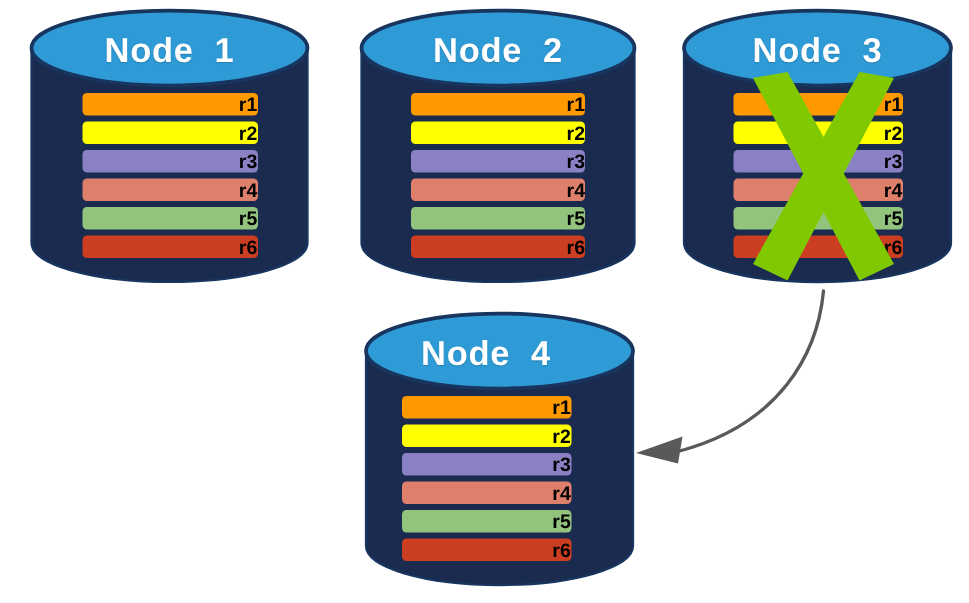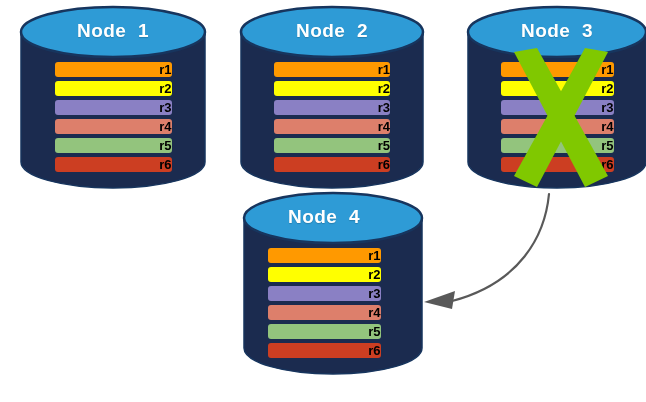--- a/index.html
+++ b/index.html
@@ -28,21 +28,21 @@
     left: 0; top: 0;
     overflow: visible;
   }
   .node-title {
     position: absolute;
     left: 0;
     width: 100%;
     text-align: center;
     color: #ffffff;
     font-weight: bold;
-    font-size: 19px;
+    font-size: 23px;
     letter-spacing: 0.5px;
     white-space: pre;
     text-shadow: 0 1px 1px rgba(0,0,0,0.18);
   }
   .rows {
     position: absolute;
     left: 0;
     width: 100%;
   }
   .row-band {
@@ -101,40 +101,40 @@
       <div class="node-title" style="top: 14px;">Node  2</div>
       <div class="rows" style="top: 56px;">
         <div class="row-band" style="background: rgb(255, 153, 0); width: 116px; height: 15px; margin-bottom: 4px; padding-top: 1px;">r1</div>
         <div class="row-band" style="background: rgb(255, 255, 0); width: 116px; height: 15px; margin-bottom: 4px; padding-top: 1px;">r2</div>
         <div class="row-band" style="background: rgb(138, 128, 196); width: 116px; height: 15px; margin-bottom: 4px; padding-top: 1px;">r3</div>
         <div class="row-band" style="background: rgb(221, 127, 107); width: 116px; height: 15px; margin-bottom: 4px; padding-top: 1px;">r4</div>
         <div class="row-band" style="background: rgb(147, 196, 125); width: 116px; height: 15px; margin-bottom: 4px; padding-top: 1px;">r5</div>
         <div class="row-band" style="background: rgb(204, 62, 34); width: 116px; height: 15px; margin-bottom: 4px; padding-top: 1px;">r6</div>
       </div>
     </div>
-    <div class="node" style="left: 455px; top: 6px; width: 180px; height: 182px; margin-left: 12px;">
+    <div class="node" style="left: 455px; top: 6px; width: 180px; height: 182px;">
       <svg class="node-svg" width="180" height="182" viewBox="0 0 180 182">
         <path d="M 1 26 L 1 156 A 89 26 0 0 0 179 156 L 179 26 Z" fill="#1b2b4f" stroke="#17355e" stroke-width="1.5"></path>
         <ellipse cx="90" cy="26" rx="89" ry="25" fill="#2e9bd6" stroke="#17355e" stroke-width="2.5"></ellipse>
       </svg>
       <div class="node-title" style="top: 14px;">Node  3</div>
       <div class="rows" style="top: 56px;">
         <div class="row-band" style="background: rgb(255, 153, 0); width: 113px; height: 15px; margin-bottom: 4px; padding-top: 1px;">r1</div>
         <div class="row-band" style="background: rgb(255, 255, 0); width: 113px; height: 15px; margin-bottom: 4px; padding-top: 1px;">r2</div>
         <div class="row-band" style="background: rgb(138, 128, 196); width: 113px; height: 15px; margin-bottom: 4px; padding-top: 1px;">r3</div>
         <div class="row-band" style="background: rgb(221, 127, 107); width: 113px; height: 15px; margin-bottom: 4px; padding-top: 1px;">r4</div>
         <div class="row-band" style="background: rgb(147, 196, 125); width: 113px; height: 15px; margin-bottom: 4px; padding-top: 1px;">r5</div>
         <div class="row-band" style="background: rgb(204, 62, 34); width: 113px; height: 15px; margin-bottom: 4px; padding-top: 1px;">r6</div>
       </div>
       <svg class="cross" width="100" height="140" viewBox="0 0 100 140" style="left: 44px; top: 42px;">
         <path d="M 3 4 L 26 0 L 97 128 L 74 139 Z" fill="#80c800"></path>
         <path d="M 97 4 L 74 0 L 3 128 L 26 139 Z" fill="#80c800"></path>
       </svg>
     </div>
-    <div class="node" style="left: 243px; top: 192px; width: 162px; height: 182px;">
+    <div class="node" style="left: 243px; top: 208px; width: 162px; height: 182px;">
       <svg class="node-svg" width="180" height="182" viewBox="0 0 180 182">
         <path d="M 1 26 L 1 156 A 89 26 0 0 0 179 156 L 179 26 Z" fill="#1b2b4f" stroke="#17355e" stroke-width="1.5"></path>
         <ellipse cx="90" cy="26" rx="89" ry="25" fill="#2e9bd6" stroke="#17355e" stroke-width="2.5"></ellipse>
       </svg>
       <div class="node-title" style="top: 14px;">Node  4</div>
       <div class="rows" style="top: 56px;">
         <div class="row-band" style="background: rgb(255, 153, 0); width: 113px; height: 15px; margin-bottom: 4px; padding-top: 1px;">r1</div>
         <div class="row-band" style="background: rgb(255, 255, 0); width: 113px; height: 15px; margin-bottom: 4px; padding-top: 1px;">r2</div>
         <div class="row-band" style="background: rgb(138, 128, 196); width: 113px; height: 15px; margin-bottom: 4px; padding-top: 1px;">r3</div>
         <div class="row-band" style="background: rgb(221, 127, 107); width: 113px; height: 15px; margin-bottom: 4px; padding-top: 1px;">r4</div>

